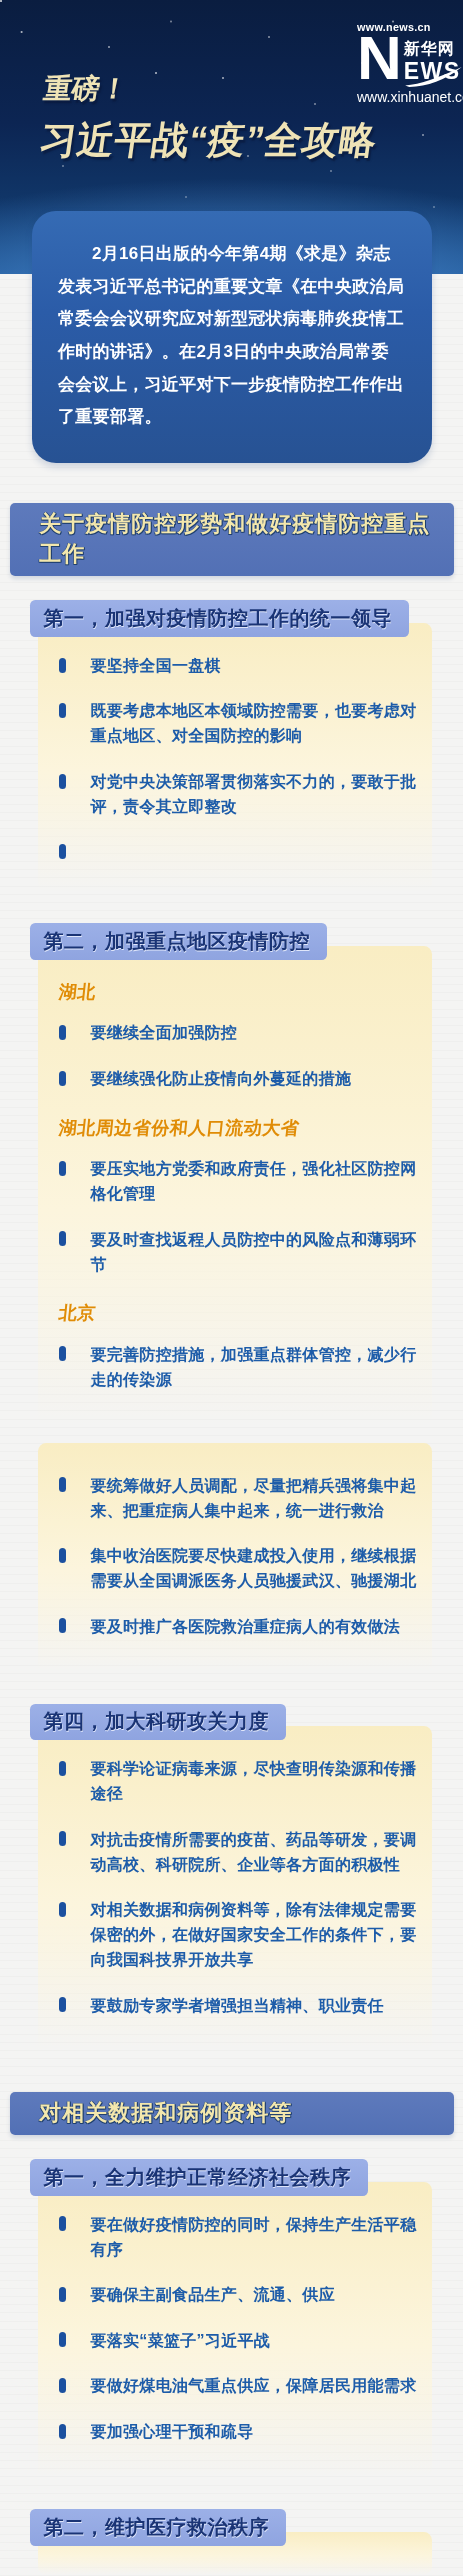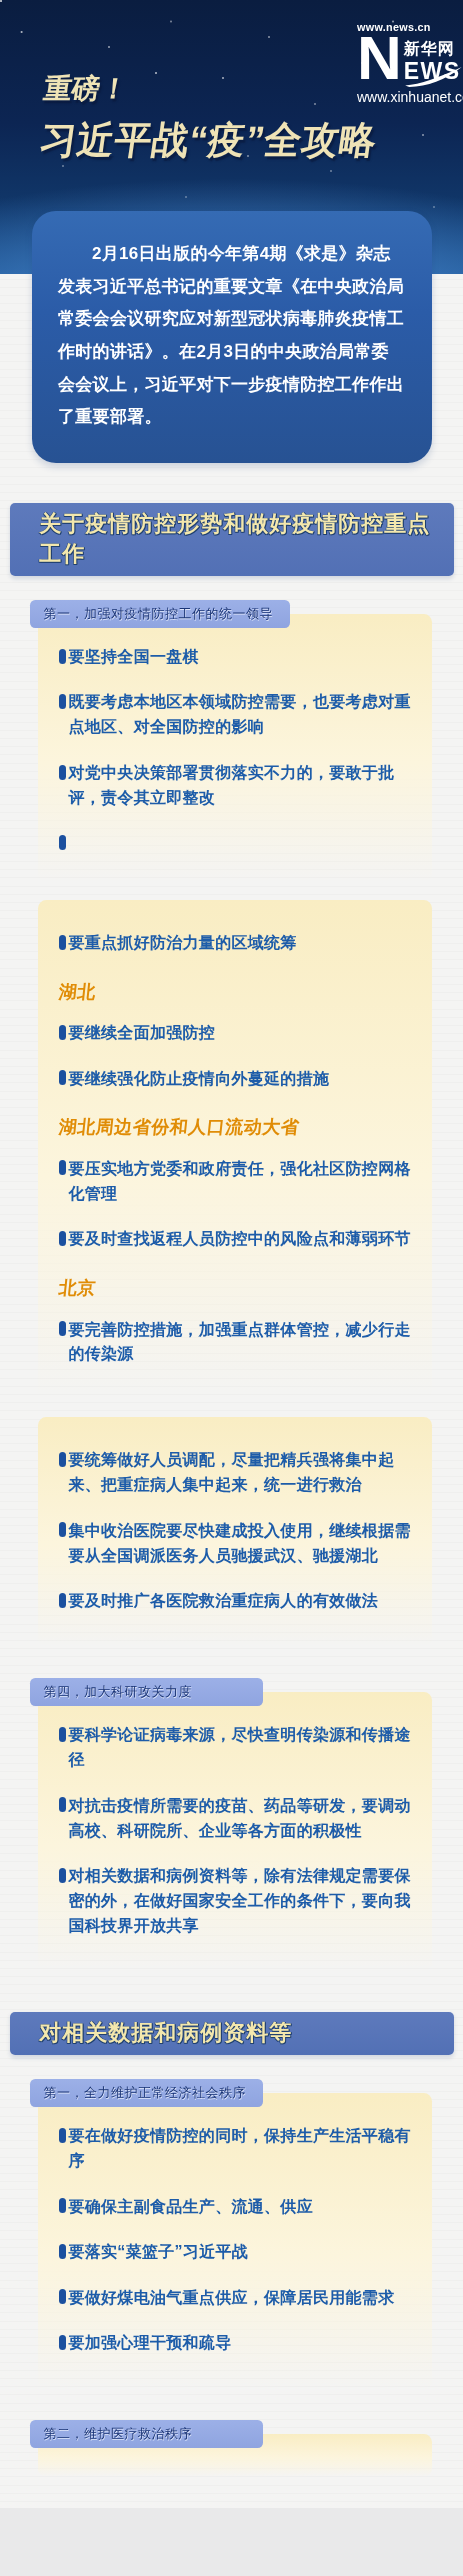--- a/index.html
+++ b/index.html
@@ -78,32 +78,32 @@
     text-shadow:1px 1px 0 #20406f, -0.5px -0.5px 0 #20406f, 1px -0.5px 0 #20406f, -0.5px 1px 0 #20406f;
     box-shadow:0 2.1px 4.1px rgba(30,60,120,.15);
   }
   .subsection{margin:24px 32px 31px 30px;position:relative;}
   .sub-head{
     position:relative;z-index:2;
     display:inline-block;max-width:100%;box-sizing:border-box;
     background:linear-gradient(180deg,#9cb0e7 0%,#8fa4e0 100%);
     border-radius:5.2px;
     padding:4.6px 17.5px 5.2px 13.4px;min-width:58%;
-    font-size:13px;font-weight:400;color:#1a3475;letter-spacing:0.5px;
+    font-size:20px;font-weight:700;color:#1a3475;letter-spacing:0.5px;
     white-space:nowrap;
     text-shadow:0.5px 0.5px 0 #dfe6fa;
   }
   .panel{
     position:relative;z-index:1;
     margin:-14px 0 0 8.2px;
     border-radius:8.2px;
     padding:31px 11.3px 12.4px 20.6px;
   }
   .theme-yellow .panel{background:linear-gradient(180deg,#f9edc3 0%,#fcf5dd 55%,rgba(252,245,221,0) 100%);}
-  .item{display:flex;gap:2px;margin:0 0 20.6px 0;}
+  .item{display:flex;gap:24px;margin:0 0 20.6px 0;}
   .pill{flex:none;width:7.7px;height:15px;border-radius:4.1px;background:#1b509f;margin-top:3.6px;}
   .item-text{font-size:16px;font-weight:bold;color:#1d5ca9;line-height:1.56;letter-spacing:0.3px;}
   .region-label{
     display:inline-block;
     margin:3.1px 0 17.5px 0;
     font-size:18px;font-weight:900;color:#e08c06;
     transform:skewX(-6deg);letter-spacing:0.5px;
   }
 </style>
 </head>
@@ -148,24 +148,21 @@
               <span class="item-text">既要考虑本地区本领域防控需要，也要考虑对重点地区、对全国防控的影响</span>
             </div>
             <div class="item">
               <span class="pill"></span>
               <span class="item-text">对党中央决策部署贯彻落实不力的，要敢于批评，责令其立即整改</span>
             </div>
             <div class="item">
               <span class="pill"></span>
             </div>
           </div></div>
-        <div class="subsection"><div class="panel"><div class="item">
-              <span class="pill"></span>
-              <span class="item-text">要重点抓好防治力量的区域统筹</span>
-            </div><div class="region-label">湖北</div><div class="item">
+        <div class="subsection"><div class="sub-head">第二，加强重点地区疫情防控</div><div class="panel"><div class="region-label">湖北</div><div class="item">
               <span class="pill"></span>
               <span class="item-text">要继续全面加强防控</span>
             </div><div class="item">
               <span class="pill"></span>
               <span class="item-text">要继续强化防止疫情向外蔓延的措施</span>
             </div><div class="region-label">湖北周边省份和人口流动大省</div><div class="item">
               <span class="pill"></span>
               <span class="item-text">要压实地方党委和政府责任，强化社区防控网格化管理</span>
             </div><div class="item">
               <span class="pill"></span>
@@ -193,20 +190,24 @@
               <span class="pill"></span>
               <span class="item-text">要科学论证病毒来源，尽快查明传染源和传播途径</span>
             </div>
             <div class="item">
               <span class="pill"></span>
               <span class="item-text">对抗击疫情所需要的疫苗、药品等研发，要调动高校、科研院所、企业等各方面的积极性</span>
             </div>
             <div class="item">
               <span class="pill"></span>
               <span class="item-text">对相关数据和病例资料等，除有法律规定需要保密的外，在做好国家安全工作的条件下，要向我国科技界开放共享</span>
+            </div>
+            <div class="item">
+              <span class="pill"></span>
+              <span class="item-text">要鼓励专家学者增强担当精神、职业责任</span>
             </div>
           </div></div>
       </section>
       <section class="section theme-yellow">
         <div class="section-head">对相关数据和病例资料等</div>
         <div class="subsection"><div class="sub-head">第一，全力维护正常经济社会秩序</div><div class="panel">
             <div class="item">
               <span class="pill"></span>
               <span class="item-text">要在做好疫情防控的同时，保持生产生活平稳有序</span>
             </div>

